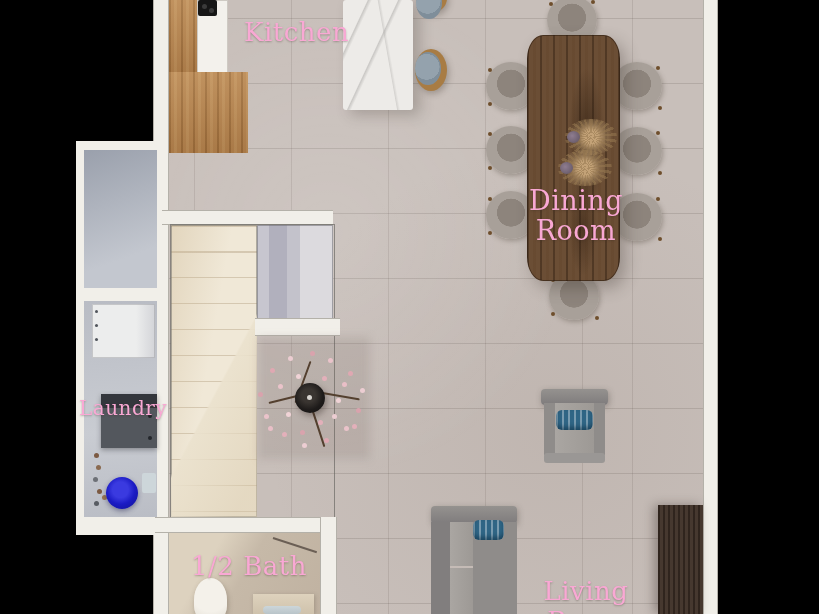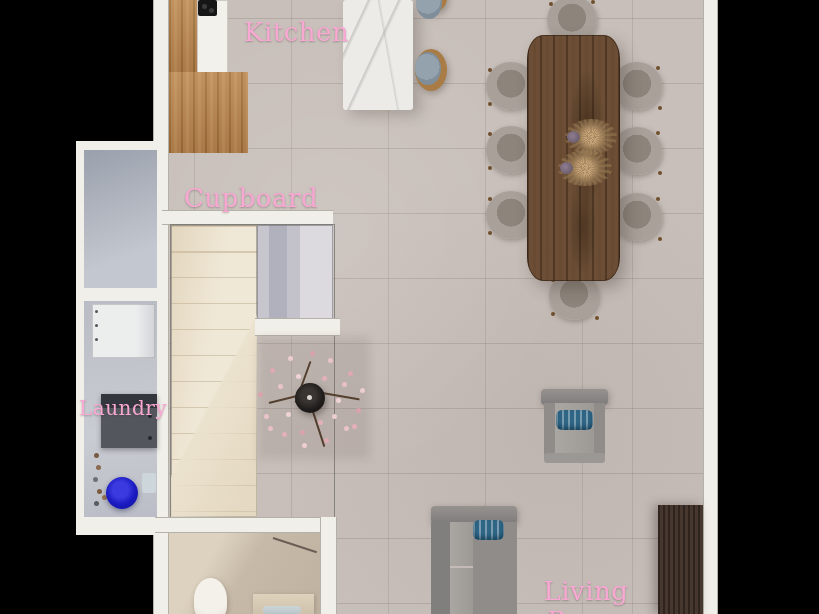--- a/index.html
+++ b/index.html
@@ -199,17 +199,21 @@
     <div class="abs seat-gray" style="left:0;top:16px;width:19px;height:92px;background:#817e7e;"></div>
     <div class="abs cushion" style="left:19px;top:16px;width:23px;height:44px;"></div>
     <div class="abs cushion" style="left:19px;top:62px;width:23px;height:46px;"></div>
     <div class="abs seat-gray" style="left:42px;top:16px;width:44px;height:92px;"></div>
     <div class="abs pillow" style="left:42px;top:14px;width:31px;height:20px;"></div>
   </div>
 
   <div class="abs console" style="left:658px;top:505px;width:45px;height:109px;"></div>
 
   <div class="abs room-label" style="left:244px;top:17px;width:102px;font-size:26px;">Kitchen</div>
-  <div class="abs room-label" style="left:180px;top:183px;width:142px;font-size:26px;">Cupboard</div>
+  <div class="abs room-label" style="left:511px;top:186px;width:130px;font-size:27px;line-height:30px;">
+    <div>Dining</div>
+    <div>Room</div>
+  </div>
   <div class="abs room-label" style="left:79px;top:396px;width:82px;font-size:20px;">Laundry</div>
+  <div class="abs room-label" style="left:174px;top:551px;width:150px;font-size:26px;">1/2 Bath</div>
   <div class="abs room-label" style="left:507px;top:576px;width:158px;font-size:26px;">Living Room</div>
 
 </div>
 
 </body></html>

